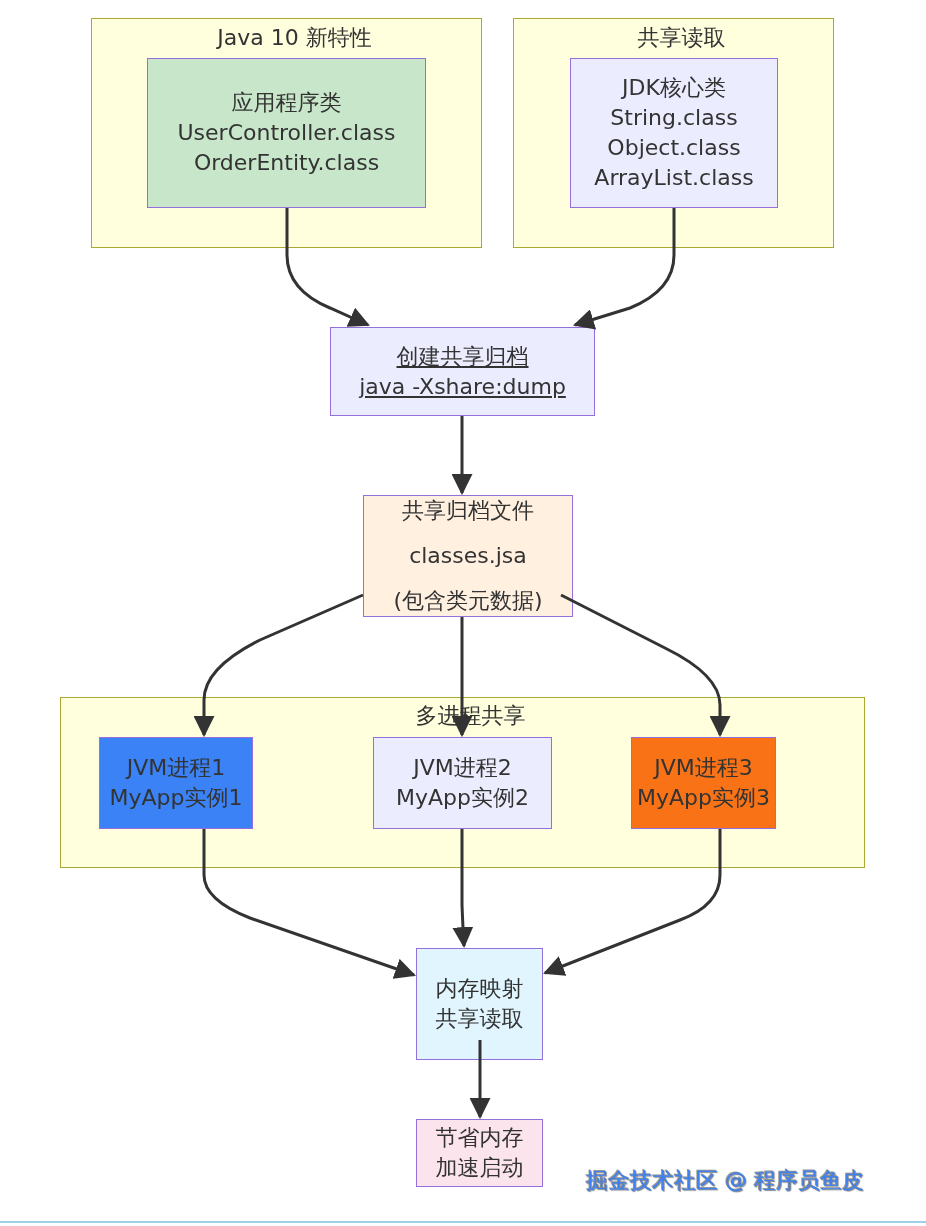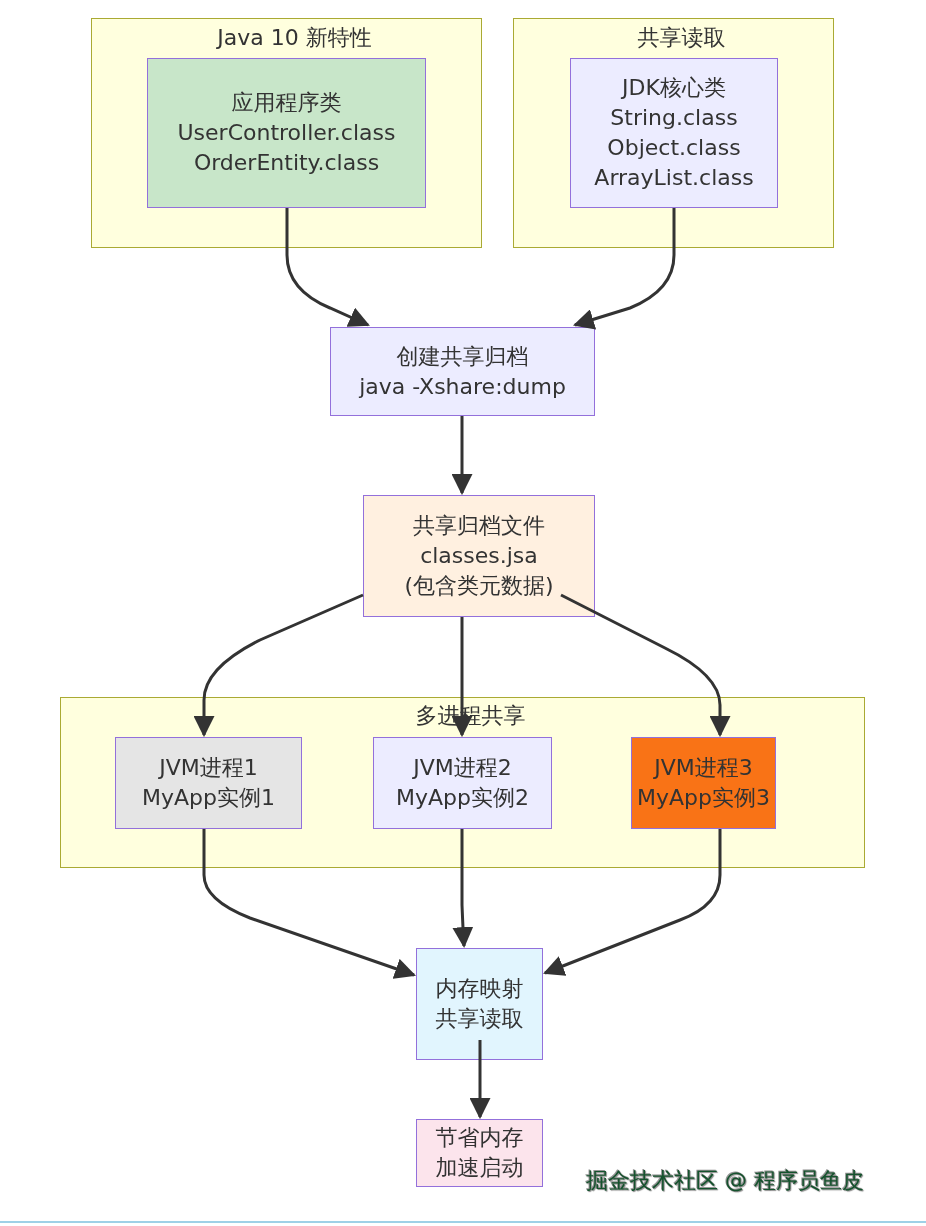--- a/index.html
+++ b/index.html
@@ -6,21 +6,21 @@
   body { width: 926px; height: 1226px; position: relative; overflow: hidden;
          font-family: "DejaVu Sans", "Liberation Sans", sans-serif; color: #333333; }
   .cluster { position: absolute; background: #ffffde; border: 1.5px solid #aaaa33; box-sizing: border-box; }
   .cluster-title { position: absolute; left: 0; right: 0; text-align: center; font-size: 22px; color: #333; padding-left: 16px; }
   .node { position: absolute; box-sizing: border-box; border: 1.5px solid #9370db;
           display: flex; flex-direction: column; align-items: center; justify-content: center;
           text-align: center; font-size: 22px; line-height: 30px; color: #333; }
   .node span { display: block; white-space: nowrap; }
   svg.edges { position: absolute; left: 0; top: 0; width: 926px; height: 1226px; pointer-events: none; }
   .edge { fill: none; stroke: #333333; stroke-width: 3; }
-  .watermark { position: absolute; left: 586px; top: 1166px; font-size: 22px; color: #14532d;
+  .watermark { position: absolute; left: 586px; top: 1166px; font-size: 22px; color: #3b82f6;
                text-shadow: 0 0 1px #777, 1px 1px 1px #888, -1px -1px 0 #999; }
   .bottom-line { position: absolute; left: 0; top: 1221px; width: 926px; height: 2px; background: #9fd0e6; }
 </style>
 </head>
 <body>
 
 <div class="cluster" style="left:91px;top:18px;width:391px;height:230px;">
   <div class="cluster-title" style="top:4px;">Java 10 新特性</div>
 </div>
 <div class="cluster" style="left:513px;top:18px;width:321px;height:230px;">
@@ -34,30 +34,30 @@
     <span>应用程序类</span>
     <span>UserController.class</span>
     <span>OrderEntity.class</span>
   </div>
 <div class="node" style="left: 570px; top: 58px; width: 208px; height: 150px; background: rgb(236, 236, 255); text-align: right;">
     <span>JDK核心类</span>
     <span>String.class</span>
     <span>Object.class</span>
     <span>ArrayList.class</span>
   </div>
-<div class="node" style="left: 330px; top: 327px; width: 265px; height: 89px; background: rgb(236, 236, 255);">
+<div class="node" style="left: 330px; top: 327px; width: 265px; height: 89px; background: rgb(236, 236, 255); text-decoration: underline;">
     <span>创建共享归档</span>
     <span>java -Xshare:dump</span>
   </div>
-<div class="node" style="left: 363px; top: 495px; width: 232px; height: 122px; background: rgb(255, 240, 224);">
+<div class="node" style="left: 363px; top: 495px; width: 210px; height: 122px; background: rgb(255, 240, 224); gap: 15px;">
     <span>共享归档文件</span>
     <span>classes.jsa</span>
     <span>(包含类元数据)</span>
   </div>
-<div class="node" style="left: 115px; top: 737px; width: 187px; height: 92px; background: #e5e5e5;">
+<div class="node" style="left: 99px; top: 737px; width: 154px; height: 92px; background: #3b82f6;">
     <span>JVM进程1</span>
     <span>MyApp实例1</span>
   </div>
 <div class="node" style="left: 373px; top: 737px; width: 179px; height: 92px; background: rgb(236, 236, 255); justify-content: center;">
     <span>JVM进程2</span>
     <span>MyApp实例2</span>
   </div>
 <div class="node" style="left: 631px; top: 737px; width: 145px; height: 92px; background: #f97316;">
     <span>JVM进程3</span>
     <span>MyApp实例3</span>

